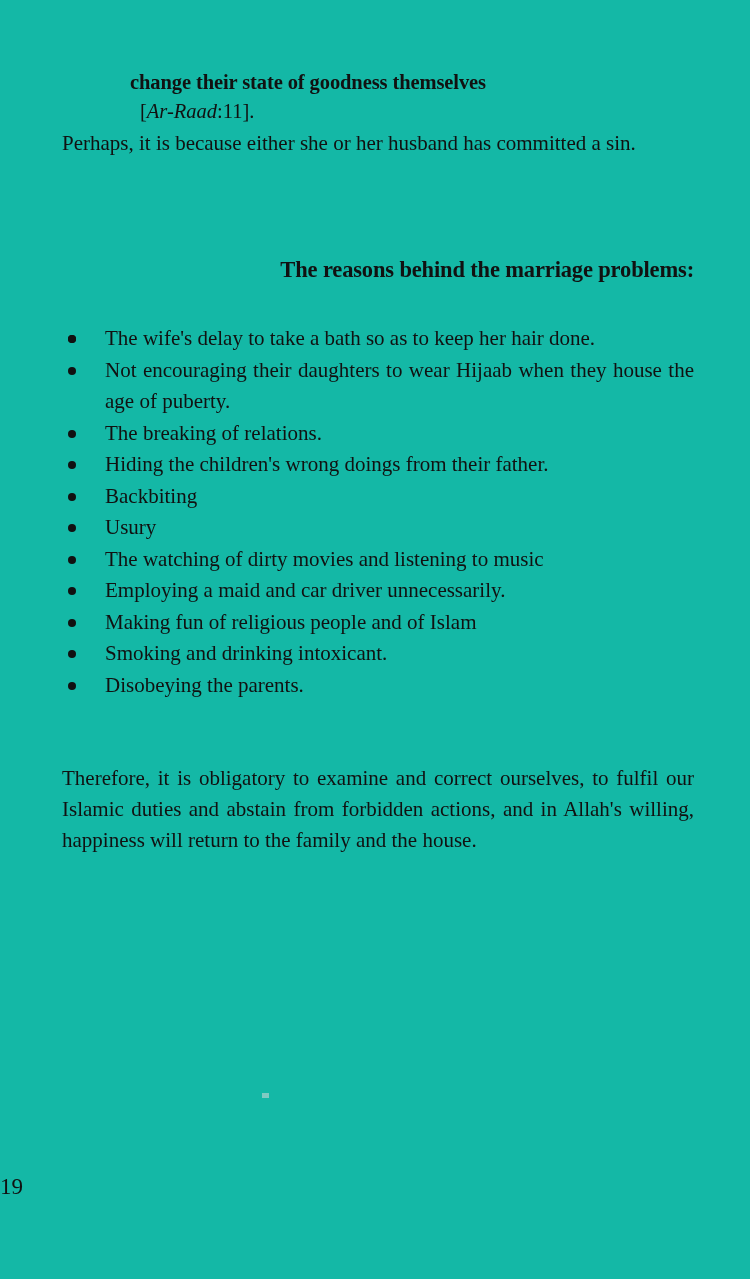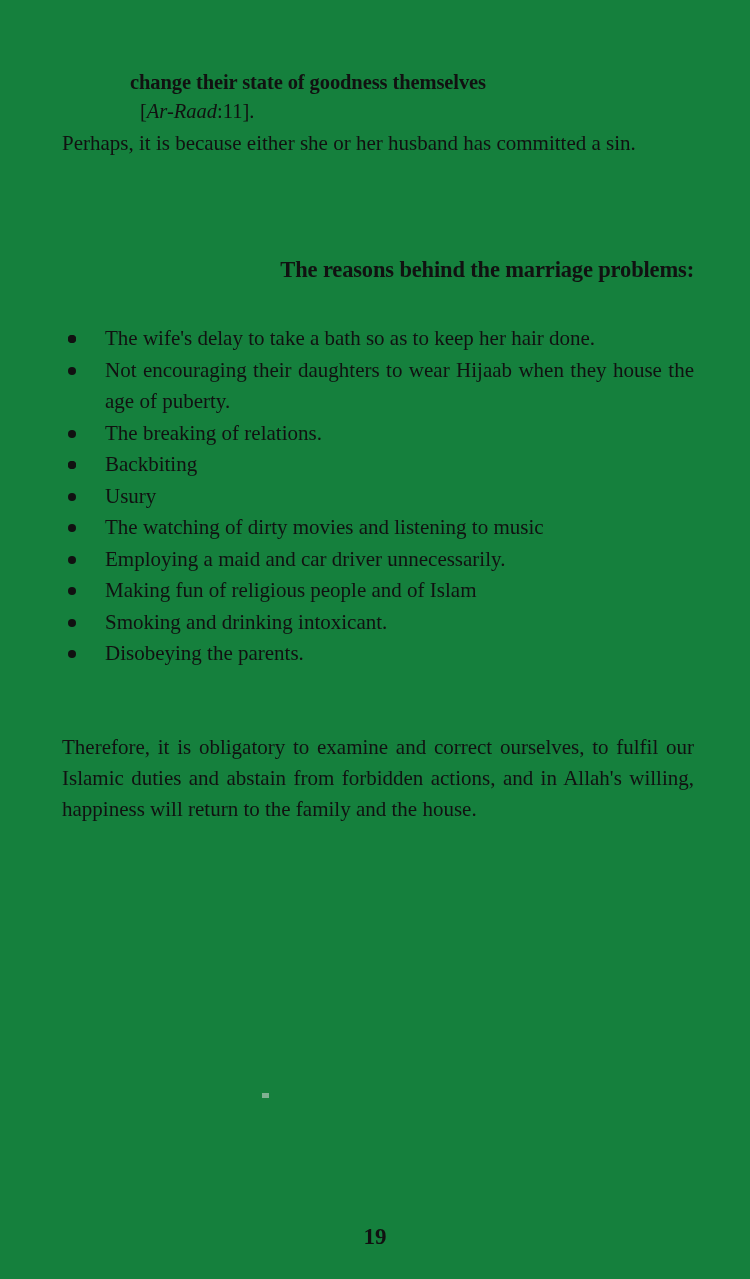--- a/index.html
+++ b/index.html
@@ -15,21 +15,21 @@
     color: #111111;
     overflow: hidden;
   }
 
   .page {
     position: absolute;
     left: 0;
     top: 0;
     width: 750px;
     height: 1279px;
-    background: #15803d;
+    background: #14b8a6;
   }
 
   .content {
     position: absolute;
     left: 62px;
     top: 68px;
     width: 632px;
   }
 
   
@@ -120,26 +120,25 @@
     width: 7px;
     height: 5px;
     background: #d8d8d8;
     opacity: 0.55;
   }
 
   
   .page-number {
     position: absolute;
     left: 0;
-    top: 1222px;
+    top: 1172px;
     width: 750px;
-    text-align: center;
+    text-align: left;
     font-size: 23px;
     line-height: 30px;
-    font-weight: bold;
   }
 </style>
 </head>
 <body>
 
 <div class="page">
 
   <div class="content">
 
     <div class="verse-cont">change their state of goodness themselves</div>
@@ -152,21 +151,21 @@
 
     <h2 class="section-heading">The reasons behind the marriage problems:</h2>
 
     <div class="gap-after-heading"></div>
 
     <ul class="bullet-list" id="reasons-list">
         <li class="bullet-item"><span class="bullet-marker"></span></li>
         <li class="bullet-item"><span class="bullet-marker"></span><span class="bullet-text"><span>The wife's delay to take a bath so as to keep her hair done.</span></span></li>
         <li class="bullet-item"><span class="bullet-marker"></span><span class="bullet-text"><span>Not encouraging their daughters to wear Hijaab when they house the age of puberty.</span></span></li>
         <li class="bullet-item"><span class="bullet-marker"></span><span class="bullet-text"><span>The breaking of relations.</span></span></li>
-        <li class="bullet-item"><span class="bullet-marker"></span></li>
+        <li class="bullet-item"><span class="bullet-marker"></span><span class="bullet-text"><span>Hiding the children's wrong doings from their father.</span></span></li>
         <li class="bullet-item"><span class="bullet-marker"></span><span class="bullet-text"><span>Backbiting</span></span></li>
         <li class="bullet-item"><span class="bullet-marker"></span><span class="bullet-text"><span>Usury</span></span></li>
         <li class="bullet-item"><span class="bullet-marker"></span><span class="bullet-text"><span>The watching of dirty movies and listening to music</span></span></li>
         <li class="bullet-item"><span class="bullet-marker"></span><span class="bullet-text"><span>Employing a maid and car driver unnecessarily.</span></span></li>
         <li class="bullet-item"><span class="bullet-marker"></span><span class="bullet-text"><span>Making fun of religious people and of Islam</span></span></li>
         <li class="bullet-item"><span class="bullet-marker"></span><span class="bullet-text"><span>Smoking and drinking intoxicant.</span></span></li>
         <li class="bullet-item"><span class="bullet-marker"></span><span class="bullet-text"><span>Disobeying the parents.</span></span></li>
       </ul>
 
     <div class="gap-after-list"></div>

